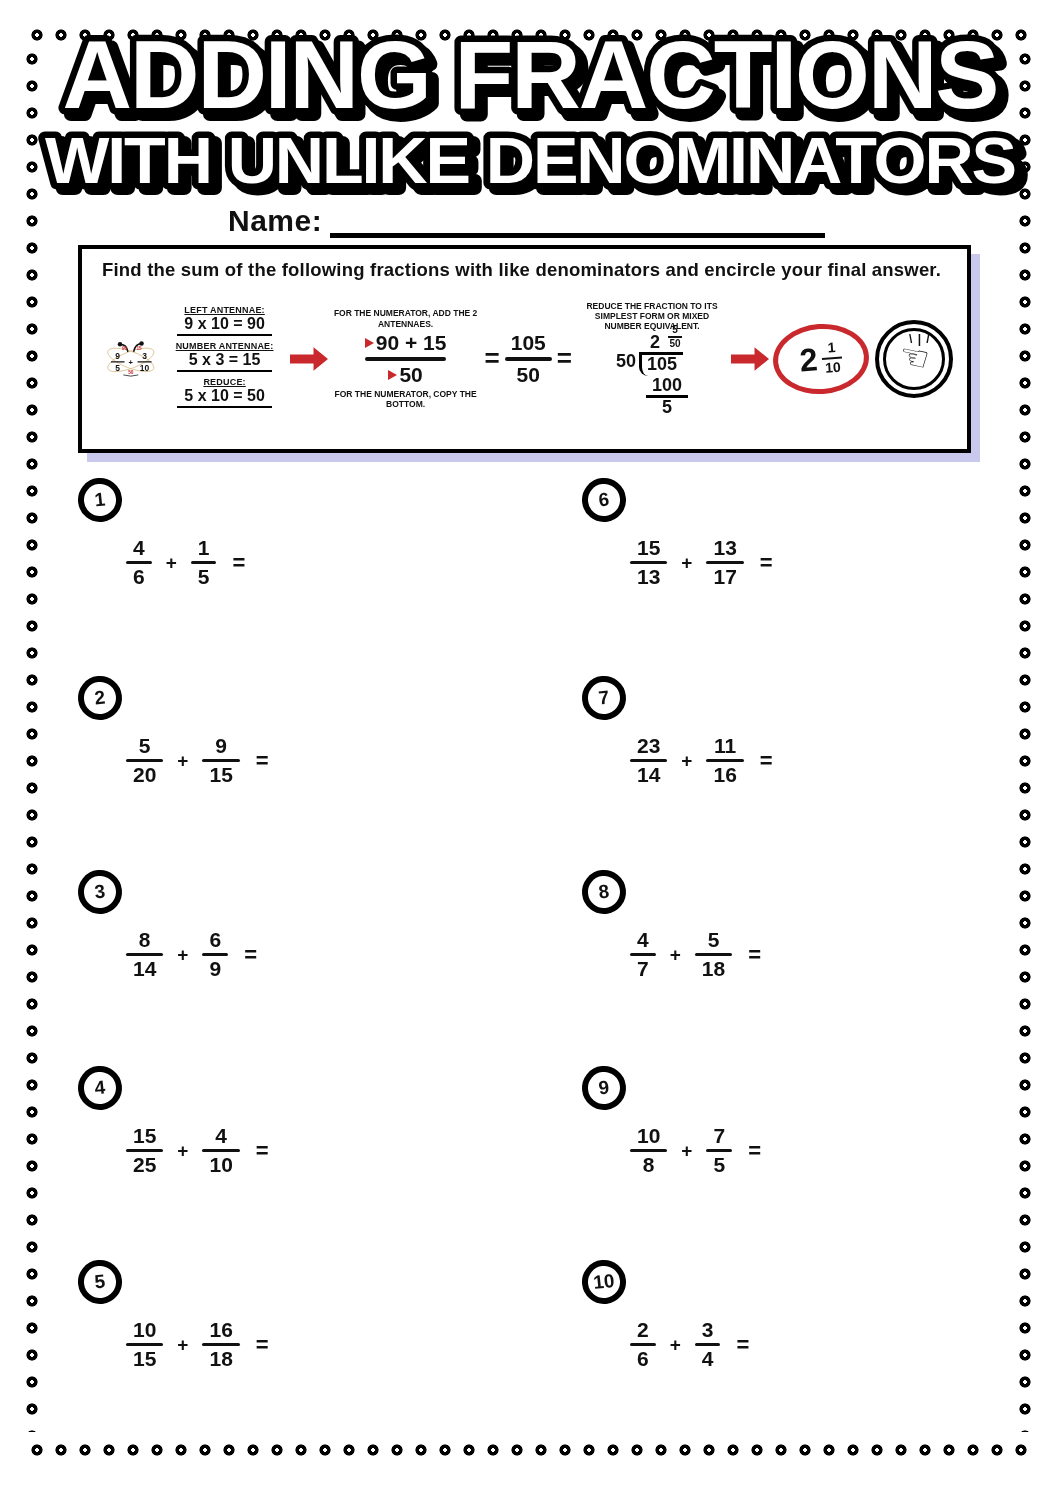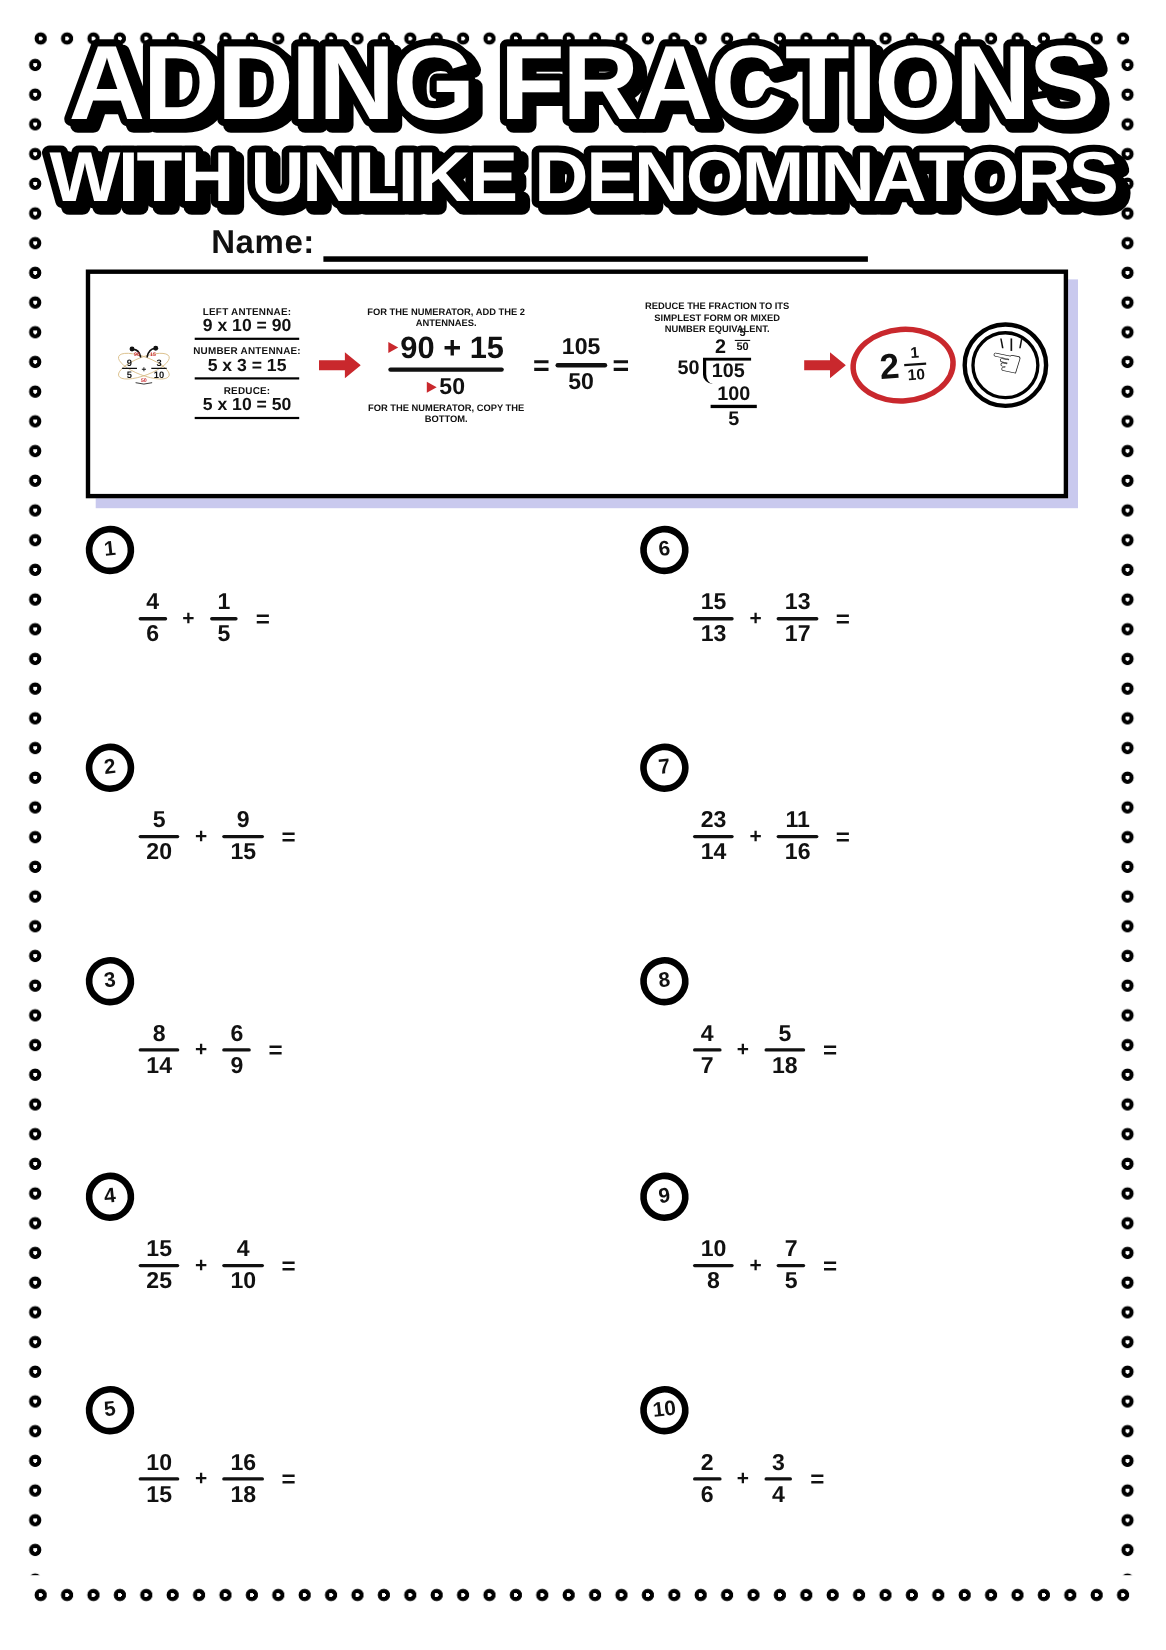--- a/index.html
+++ b/index.html
@@ -24,49 +24,49 @@
   .title-svg{position:absolute;top:22px;left:30px;}
   .title-line{font-family:"Liberation Sans",sans-serif;font-weight:bold;
     paint-order:stroke;stroke-linejoin:round;letter-spacing:-2px;}
   .t1{font-size:96px;}
   .t2{font-size:64px;}
   .t-shadow{fill:#000;stroke:#000;stroke-width:14px;}
   .t-main{fill:#fff;stroke:#000;stroke-width:13px;}
 
   
   .name-row{position:absolute;top:203px;left:192px;display:flex;align-items:flex-end;}
-  .name-label{font-size:30px;font-weight:bold;letter-spacing:0.5px;}
+  .name-label{font-size:30px;font-weight:bold;letter-spacing:0.5px;margin-left:36px;}
   .name-line{width:495px;border-bottom:5px solid #000;height:30px;margin-left:8px;}
 
   
   .instruction-box{position:absolute;top:245px;left:78px;width:893px;height:208px;
     background:#fff;border:4px solid #000;box-shadow:9px 9px 0 #c9c9ee;box-sizing:border-box;
     padding:8px 14px 4px 20px;}
   .instr-text{font-size:18.5px;font-weight:bold;line-height:1.45;letter-spacing:0.2px;}
 
   .diagram-row{display:flex;align-items:center;margin-top:4px;gap:4px;}
 
   
   .bf-num{font:bold 34px "Liberation Sans",sans-serif;fill:#111;}
   .bf-plus{font:bold 30px "Liberation Sans",sans-serif;fill:#111;}
   .bf-red{font:bold 19px "Liberation Sans",sans-serif;fill:#c9282d;}
 
   
-  .steps-col{width:122px;flex:none;text-align:center;}
+  .steps-col{width:122px;flex:none;text-align:center;text-decoration:underline;}
   .step{margin-bottom:5px;}
   .step-label{font-size:9px;font-weight:bold;letter-spacing:0.2px;}
   .step-eq{font-size:16px;font-weight:bold;border-bottom:2px solid #000;padding-bottom:1px;display:inline-block;min-width:95px;}
 
   .arrow-svg{flex:none;}
 
   
   .sum-group{flex:none;width:148px;text-align:center;}
   .tiny-note{font-size:8.5px;font-weight:bold;line-height:1.2;}
   .fracbig{display:inline-flex;flex-direction:column;align-items:center;margin:2px 0;}
-  .fracbig .fb-top{font-size:28px;font-weight:bold;display:flex;align-items:center;gap:2px;}
+  .fracbig .fb-top{font-size:21px;font-weight:bold;display:flex;align-items:center;gap:2px;}
   .fracbig .fb-bar{height:4px;background:#111;width:100%;margin:2px 0;border-radius:2px;}
   .fracbig .fb-bot{font-size:21px;font-weight:bold;display:flex;align-items:center;gap:2px;}
   .tri{width:0;height:0;border-left:9px solid #c9282d;border-top:5px solid transparent;border-bottom:5px solid transparent;display:inline-block;}
 
   .eqsign{font-size:26px;font-weight:bold;flex:none;padding:0 1px;}
 
   .frac-mid{display:inline-flex;flex-direction:column;align-items:center;flex:none;}
   .frac-mid .fm-n,.frac-mid .fm-d{font-size:21px;font-weight:bold;padding:0 6px;}
   .frac-mid .fm-bar{height:3.5px;background:#111;width:100%;margin:2px 0;border-radius:2px;}
 
@@ -129,20 +129,21 @@
   <text class="title-line t2 t-shadow" x="506" y="166" text-anchor="middle" textLength="970" lengthAdjust="spacingAndGlyphs">WITH UNLIKE DENOMINATORS</text>
   <text class="title-line t2 t-main" x="500" y="161" text-anchor="middle" textLength="970" lengthAdjust="spacingAndGlyphs">WITH UNLIKE DENOMINATORS</text>
 </svg>
 
 <div class="name-row">
   <span class="name-label">Name:</span>
   <span class="name-line"></span>
 </div>
 
 <div class="instruction-box">
+  <div class="instr-text">Find the sum of the following fractions with like denominators and encircle your final answer.</div>
 
   <div class="diagram-row">
 
     <svg width="208" height="142" viewBox="0 0 230 145">
       <ellipse cx="115" cy="76" rx="98" ry="33" transform="rotate(21 115 76)" fill="none" stroke="#d9bc86" stroke-width="3"></ellipse>
       <ellipse cx="115" cy="76" rx="98" ry="33" transform="rotate(-21 115 76)" fill="none" stroke="#d9bc86" stroke-width="3"></ellipse>
       <path d="M103 42 C 99 24, 88 14, 74 15" stroke="#111" stroke-width="6" fill="none" stroke-linecap="round"></path>
       <circle cx="72" cy="14" r="9" fill="#111"></circle>
       <path d="M127 42 C 131 24, 142 12, 156 12" stroke="#111" stroke-width="6" fill="none" stroke-linecap="round"></path>
       <circle cx="158" cy="11" r="9" fill="#111"></circle>

